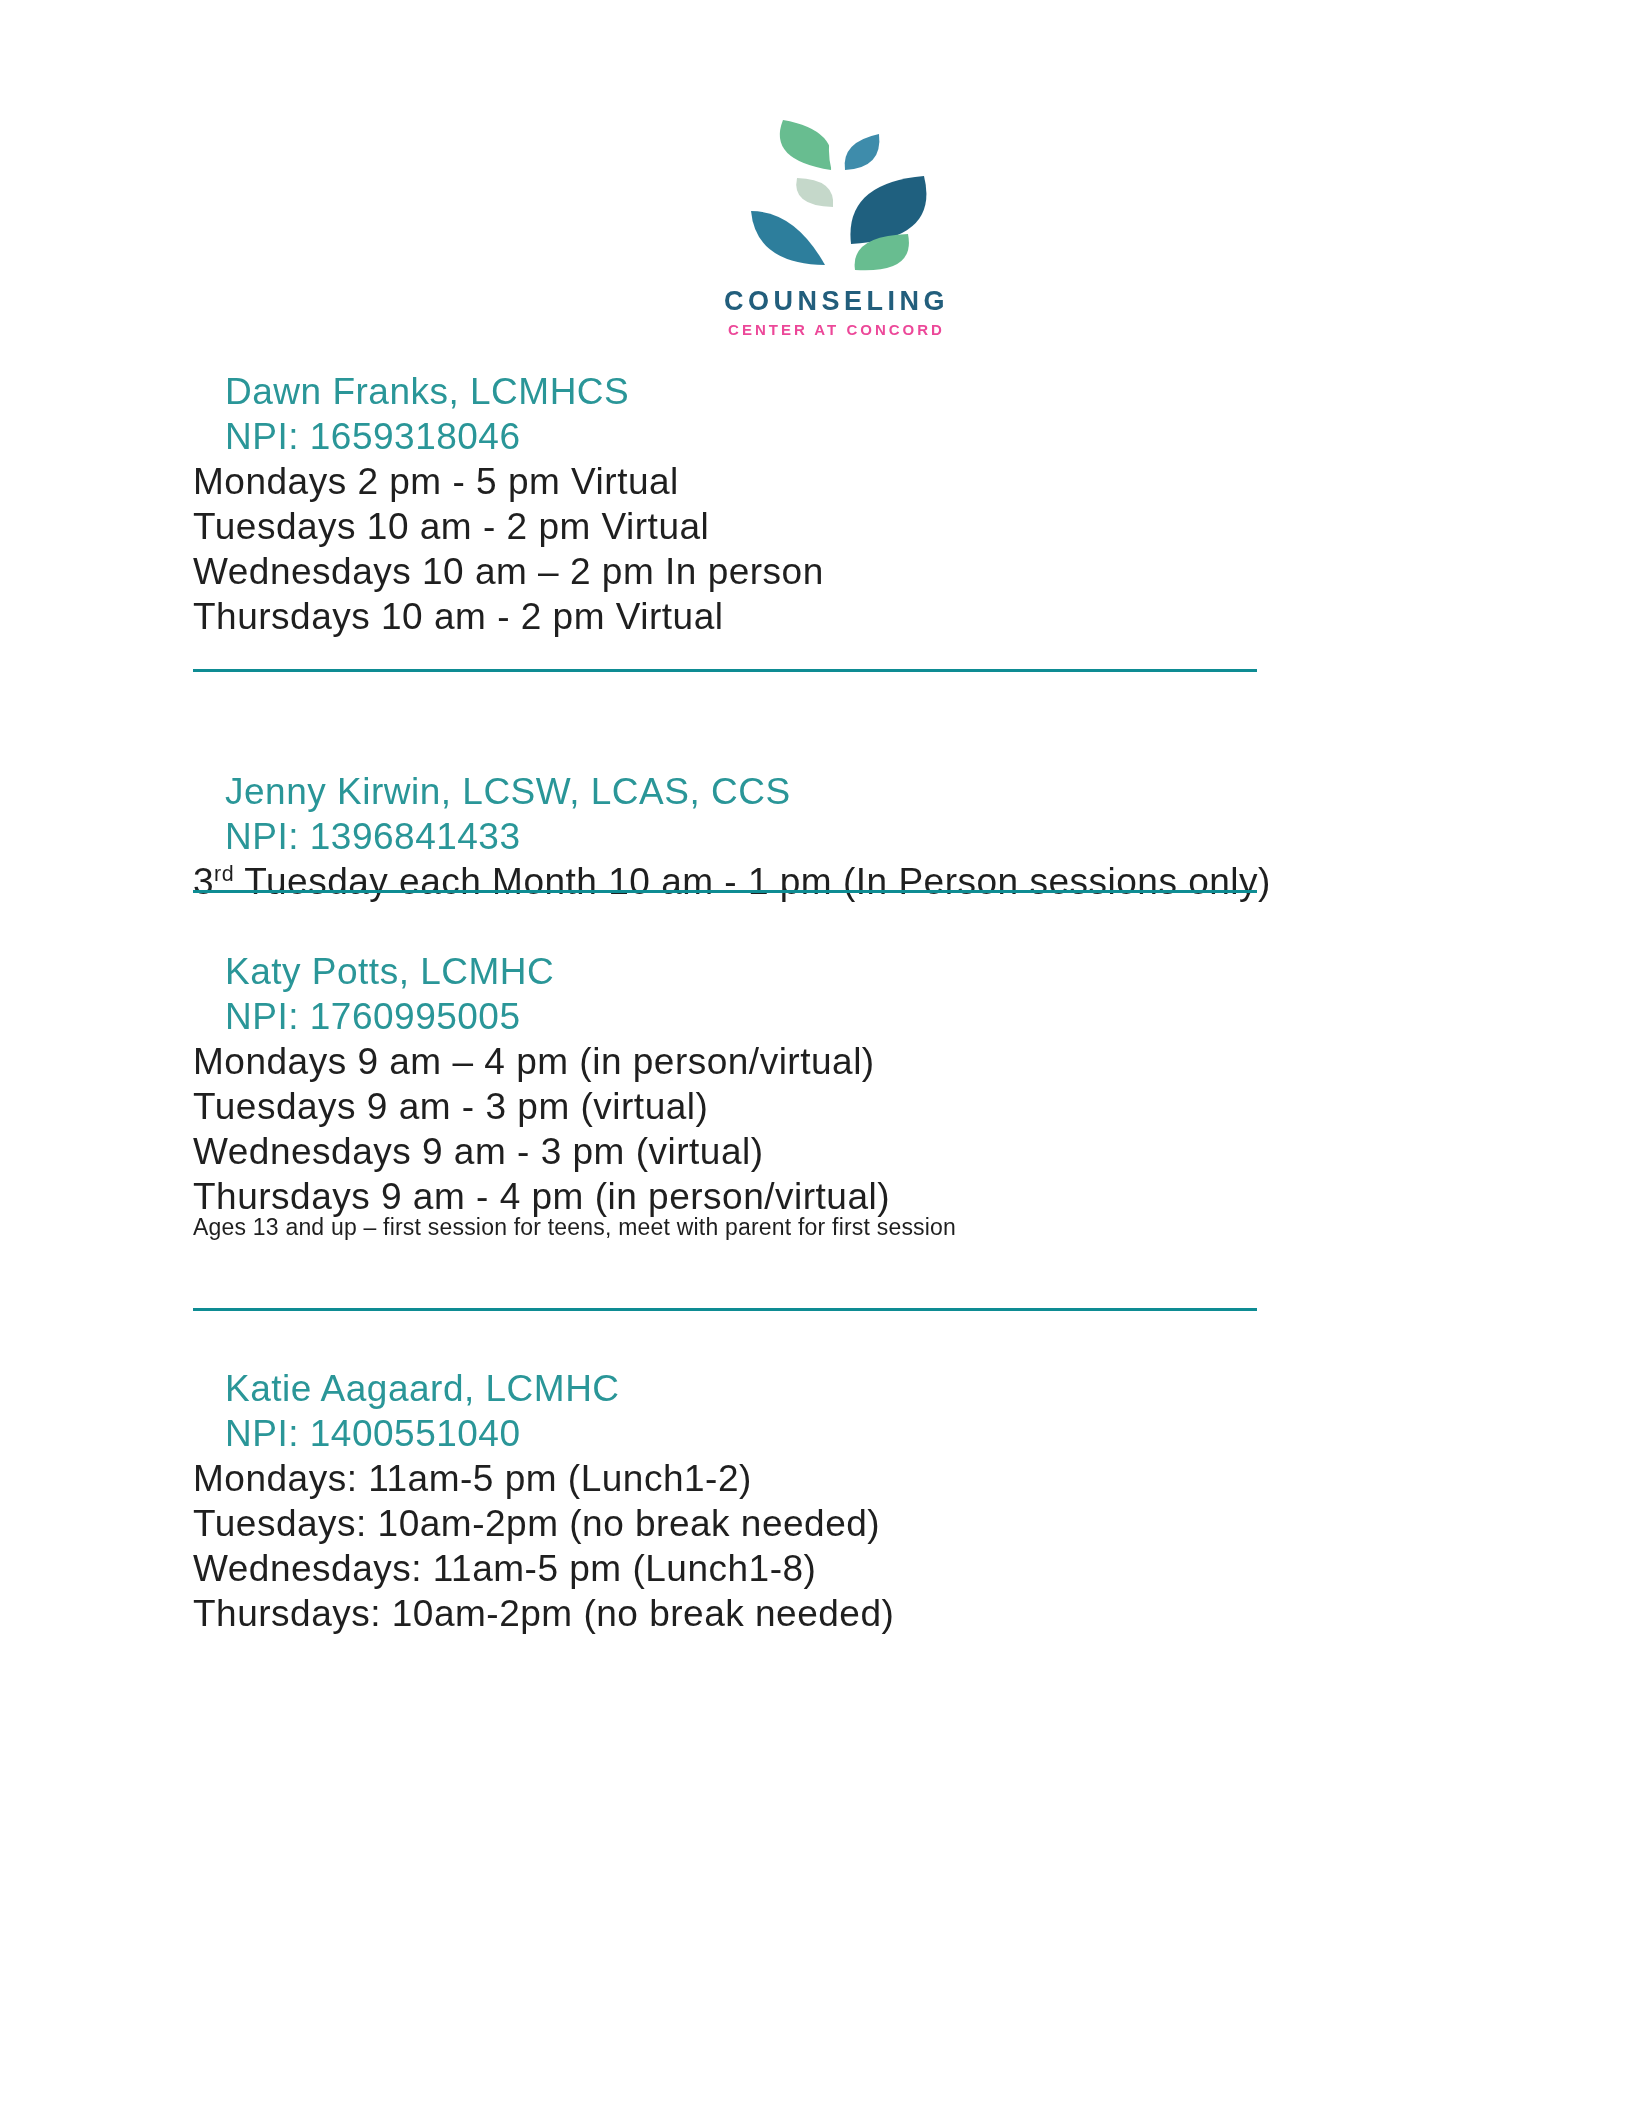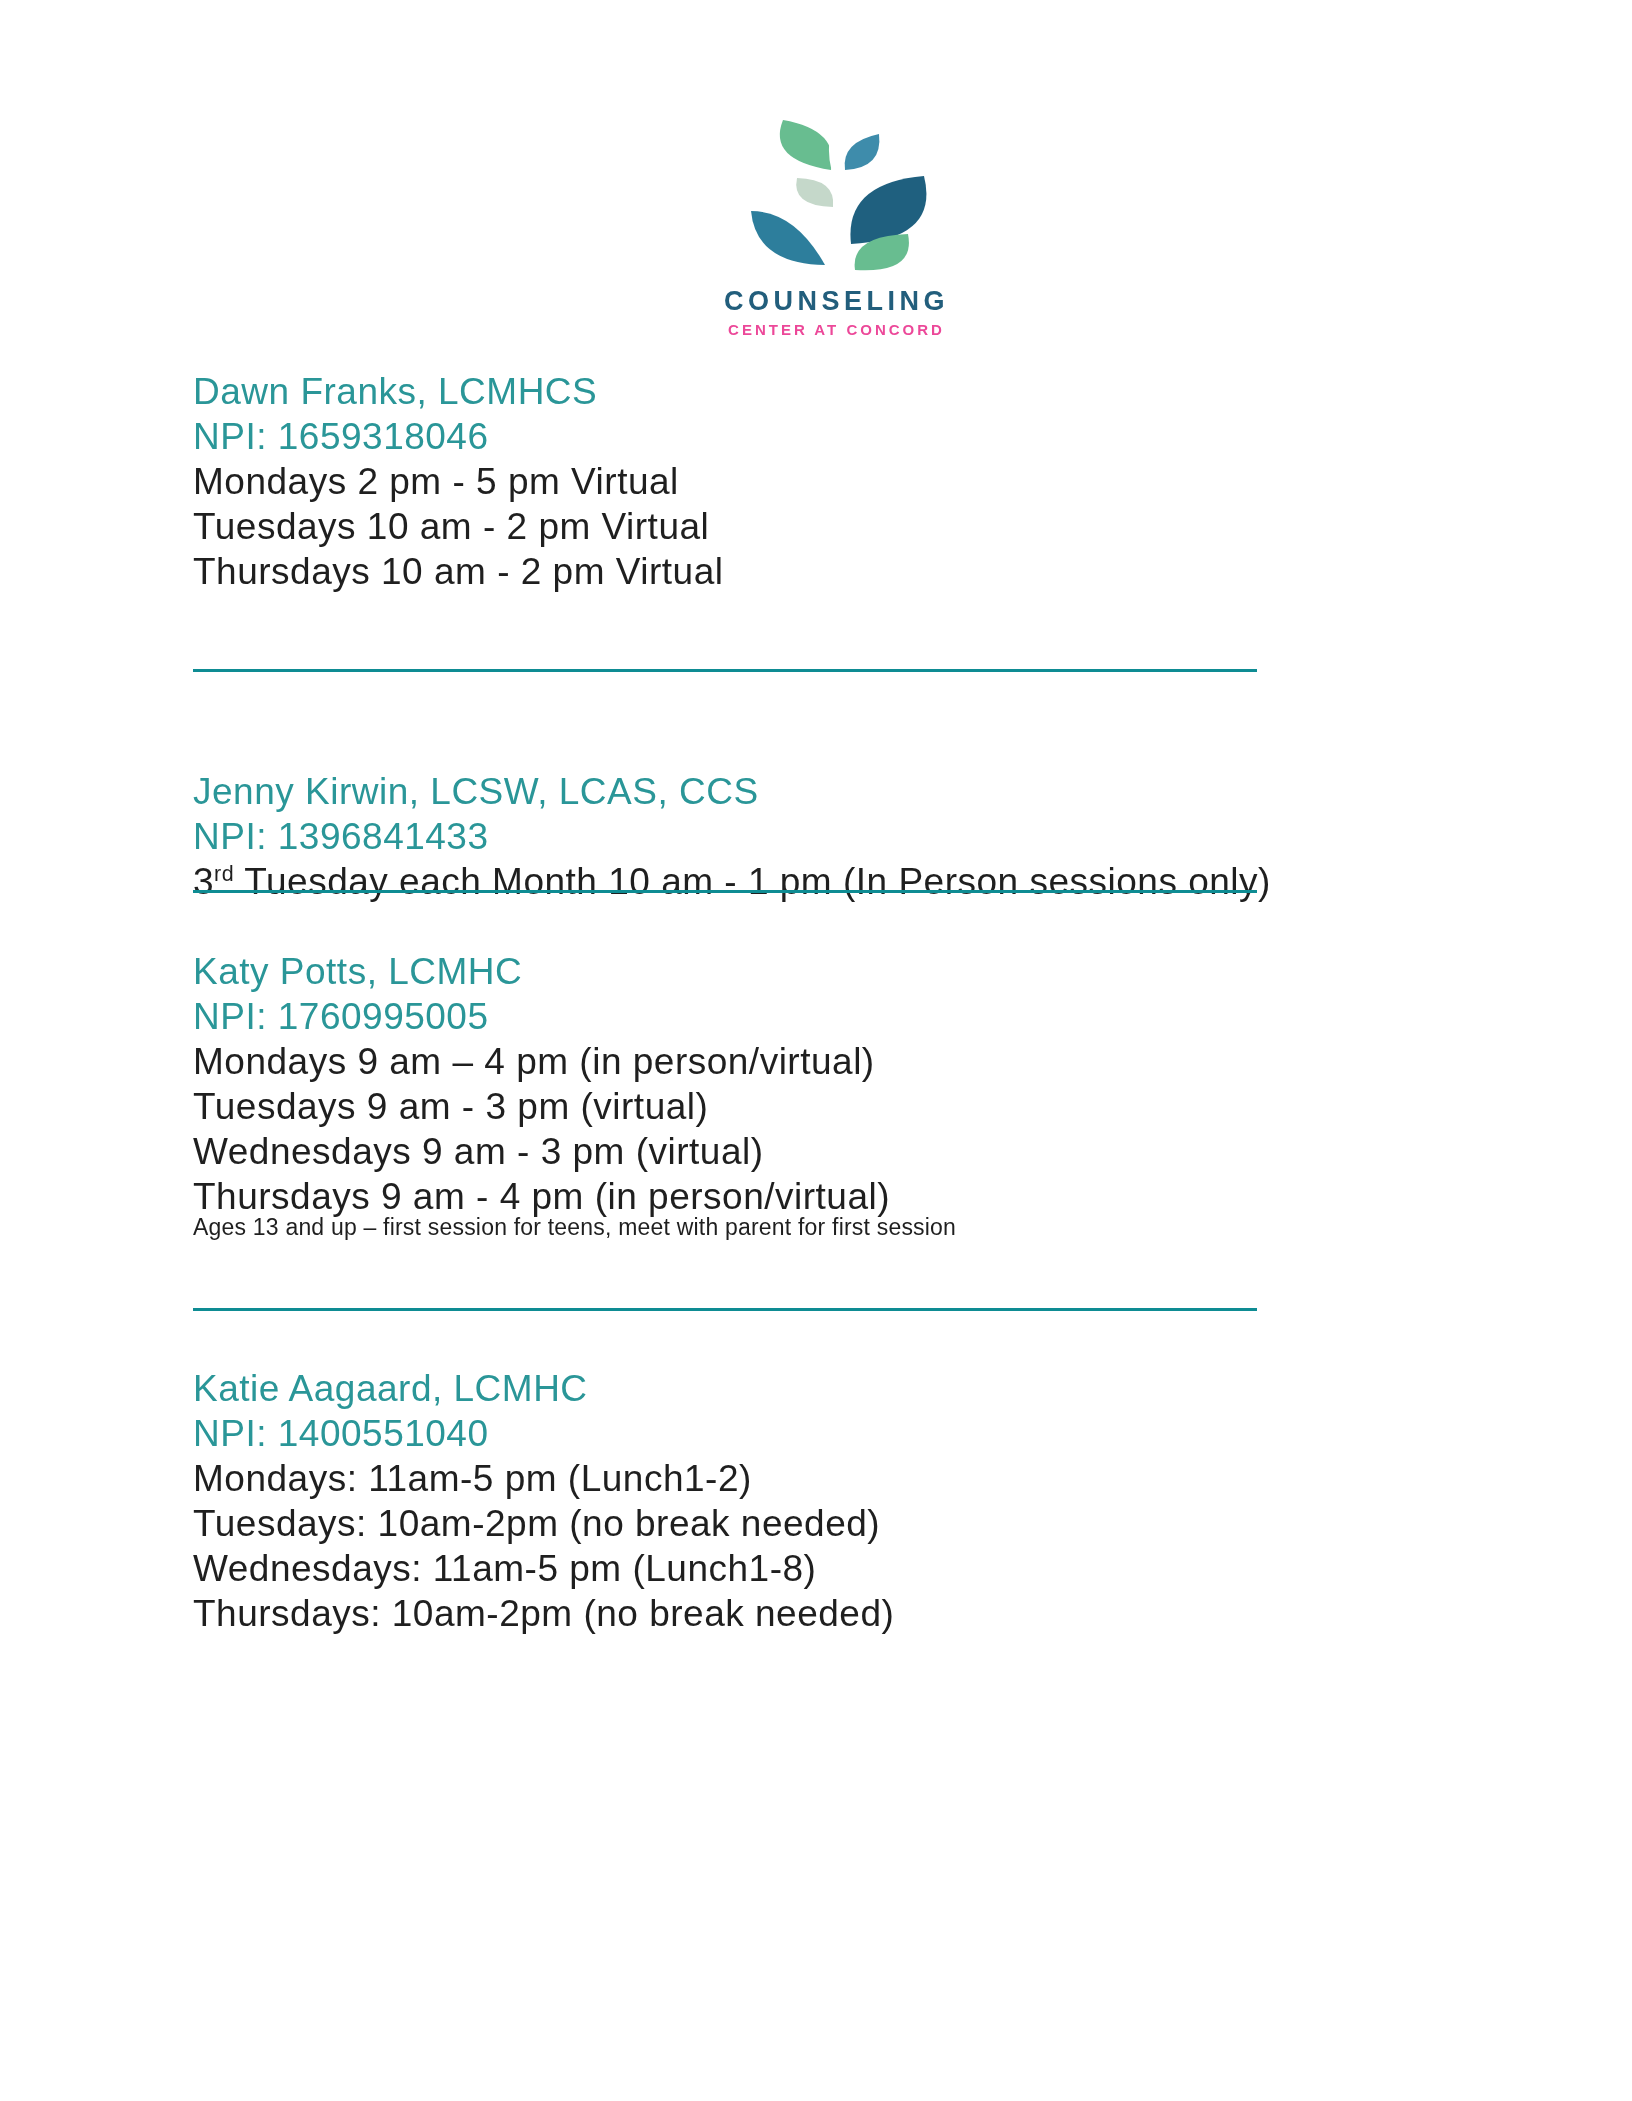--- a/index.html
+++ b/index.html
@@ -24,20 +24,21 @@
   .logo-tagline {
     margin-top:7px;
     font-size:15px; font-weight:bold; letter-spacing:3px;
     color:#ec4899; line-height:1;
   }
   .section { position:absolute; left:193px; width:1270px; }
   .sec-name, .sec-npi {
     color:#2A9698;
     font-size:37px; line-height:45px; letter-spacing:0.5px;
     font-weight:400;
+    margin-left:32px;
   }
   .sched-line {
     color:#1F1F1F;
     font-size:37px; line-height:45px; letter-spacing:0.5px;
   }
   .sched-line sup { font-size:0.58em; line-height:0; }
   .sec-note {
     color:#1F1F1F;
     font-size:23px; line-height:34px; letter-spacing:0.2px;
     margin-top:-9px;
@@ -78,20 +79,21 @@
     </svg>
     <div class="logo-title">COUNSELING</div>
     <div class="logo-tagline">CENTER AT CONCORD</div>
   </div>
 
   <div class="section s1">
     <div class="sec-name">Dawn Franks, LCMHCS</div>
     <div class="sec-npi">NPI: 1659318046</div>
     <div class="sched-line">Mondays 2 pm - 5 pm Virtual</div>
     <div class="sched-line">Tuesdays 10 am - 2 pm Virtual</div>
+    <div class="sched-line">Wednesdays 10 am – 2 pm In person</div>
     <div class="sched-line">Thursdays 10 am - 2 pm Virtual</div>
   </div>
 
   <div class="divider d1"></div>
 
   <div class="section s2">
     <div class="sec-name">Jenny Kirwin, LCSW, LCAS, CCS</div>
     <div class="sec-npi">NPI: 1396841433</div>
     <div class="sched-line"><span>3</span><sup>rd</sup><span> Tuesday each Month 10 am - 1 pm (In Person sessions only)</span></div>
   </div>

